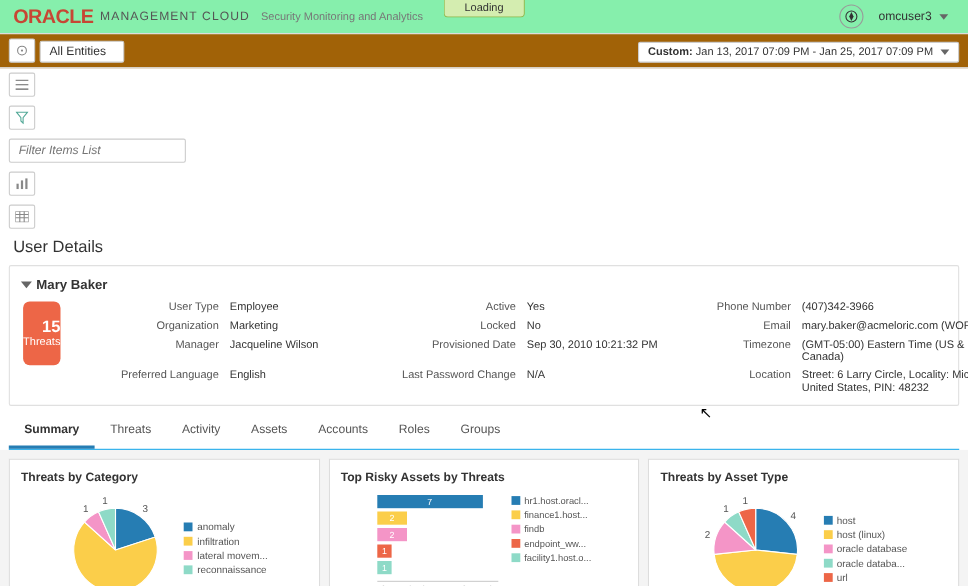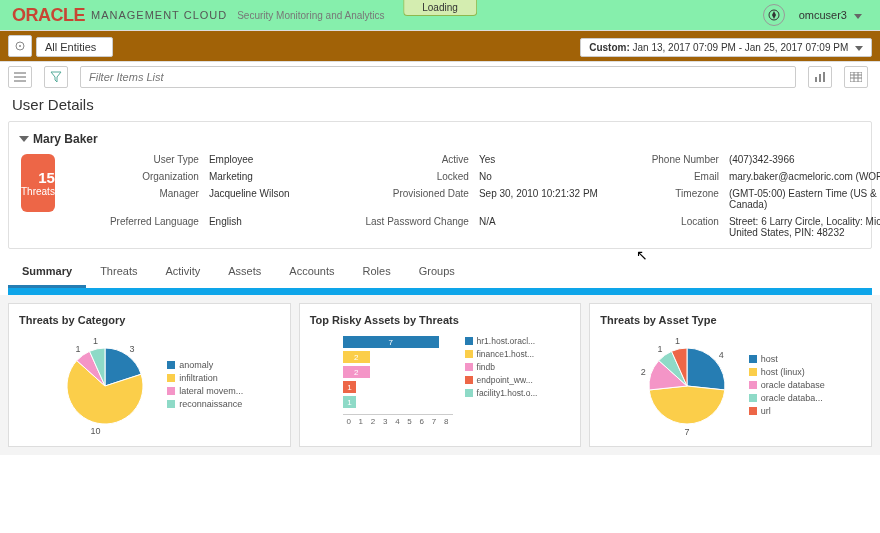--- a/index.html
+++ b/index.html
@@ -11,35 +11,35 @@
 .loading-badge { position: absolute; left: 50%; transform: translateX(-50%); top: 0; background: #d4edb0; border: 1px solid #8fb84e; border-top: none; padding: 2px 18px; font-size: 10px; color: #333; border-radius: 0 0 4px 4px; }
 .spacer { flex: 1; }
 .compass { width: 22px; height: 22px; border: 1px solid #999; border-radius: 50%; display: flex; align-items: center; justify-content: center; margin-right: 8px; cursor: pointer; }
 .user-menu { font-size: 11px; color: #333; cursor: pointer; padding: 4px 6px; }
 .caret { display: inline-block; border-left: 4px solid transparent; border-right: 4px solid transparent; border-top: 5px solid #666; margin-left: 4px; vertical-align: middle; }
 .contextbar { display: flex; align-items: flex-end; padding: 4px 8px; border-bottom: 1px solid #ddd; background: #a16207; }
 .icon-btn { width: 24px; height: 22px; border: 1px solid #ccc; background: #fff; border-radius: 2px; display: flex; align-items: center; justify-content: center; cursor: pointer; margin-right: 4px; }
 .entity-sel { border: 1px solid #ccc; padding: 3px 16px 3px 8px; background: #fff; border-radius: 2px; font-size: 11px; cursor: pointer; }
 .custom-range { font-size: 10px; color: #333; padding: 3px 8px; border: 1px solid #ccc; background: #fff; border-radius: 2px; cursor: pointer; }
 .custom-range b { font-weight: bold; }
-.toolbar { display: flex; align-items: flex-start; padding: 4px 8px; gap: 8px; }
+.toolbar { display: flex; align-items: flex-start; padding: 4px 8px; gap: 8px; flex-direction: column; }
 .filter-input { flex: 1; border: 1px solid #ccc; padding: 4px 8px; font-size: 11px; color: #999; font-style: italic; border-radius: 2px; margin-right: 4px; }
 .page-title { font-size: 15px; color: #333; padding: 4px 12px 8px; }
 .user-panel { background: #fff; border: 1px solid #e0e0e0; margin: 0 8px 8px; padding: 10px 12px; border-radius: 2px; }
 .user-name-row { display: flex; align-items: center; margin-bottom: 8px; }
 .collapse-tri { display: inline-block; border-top: 5px solid transparent; border-bottom: 5px solid transparent; border-left: 6px solid #666; transform: rotate(90deg); margin-right: 6px; }
 .user-name { font-weight: bold; font-size: 12px; }
 .detail-row { display: flex; }
 .threat-badge { width: 58px; height: 58px; background: #ed6647; border-radius: 6px; display: flex; flex-direction: column; align-items: flex-end; justify-content: center; color: #fff; margin-right: 24px; }
 .threat-badge .num { font-size: 15px; font-weight: bold; }
 .threat-badge .lbl { font-size: 10px; }
 .detail-grid { flex: 1; display: grid; grid-template-columns: 130px 150px 120px 150px 100px 180px; row-gap: 6px; font-size: 10px; }
 .dg-label { text-align: right; color: #555; padding-right: 10px; }
 .dg-val { color: #333; }
-.tabs { display: flex; border-bottom: 7px solid #0ea5e9; margin: 0 8px; }
+.tabs { display: flex; border-bottom: 1px solid #0ea5e9; margin: 0 8px; }
 .tab { padding: 8px 14px; font-size: 11px; color: #555; cursor: pointer; }
 .tab.active { font-weight: bold; color: #333; border-bottom: 3px solid #267db3; }
 .panels { display: flex; gap: 8px; padding: 8px; background: #f4f4f4; }
 .panel { flex: 1; background: #fff; border: 1px solid #ddd; padding: 10px; }
 .panel-title { font-size: 11px; font-weight: bold; margin-bottom: 10px; }
 .chart-wrap { display: flex; align-items: center; justify-content: center; gap: 12px; }
 .legend { font-size: 9px; color: #555; }
 .legend-item { display: flex; align-items: center; margin-bottom: 3px; }
 .legend-sw { width: 8px; height: 8px; margin-right: 4px; }
 .bar-row { display: flex; align-items: center; margin-bottom: 3px; }

